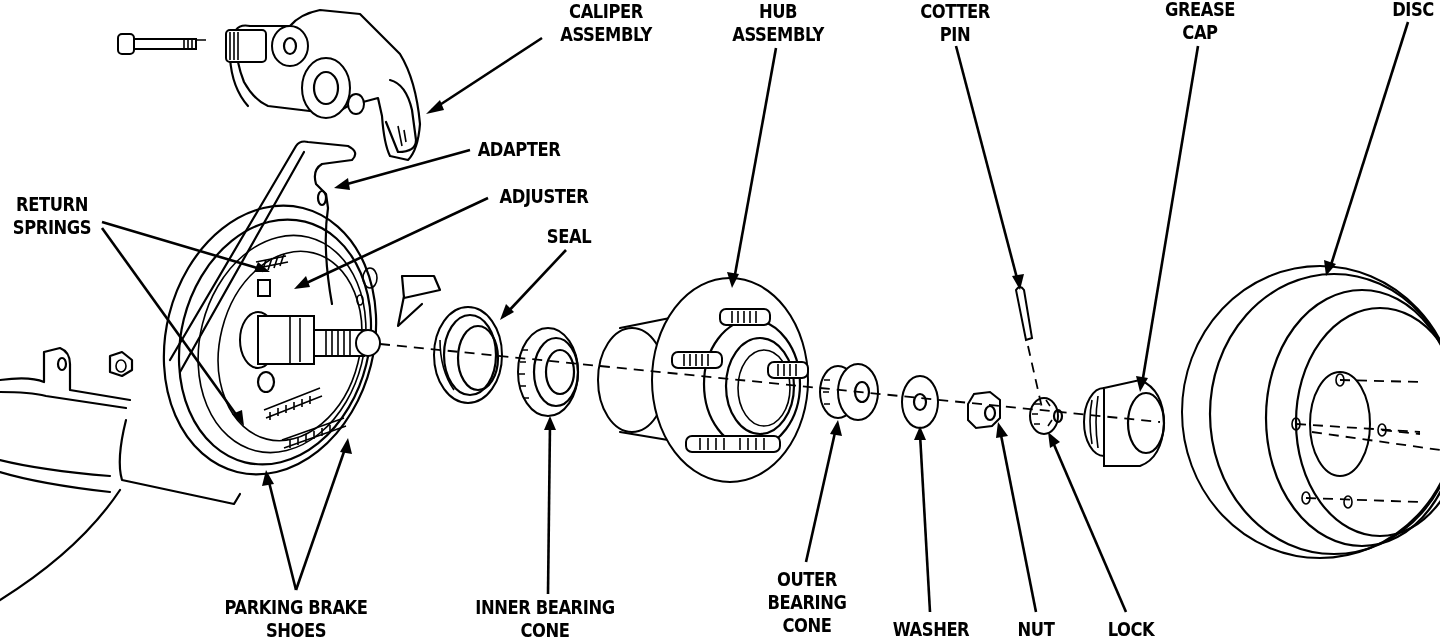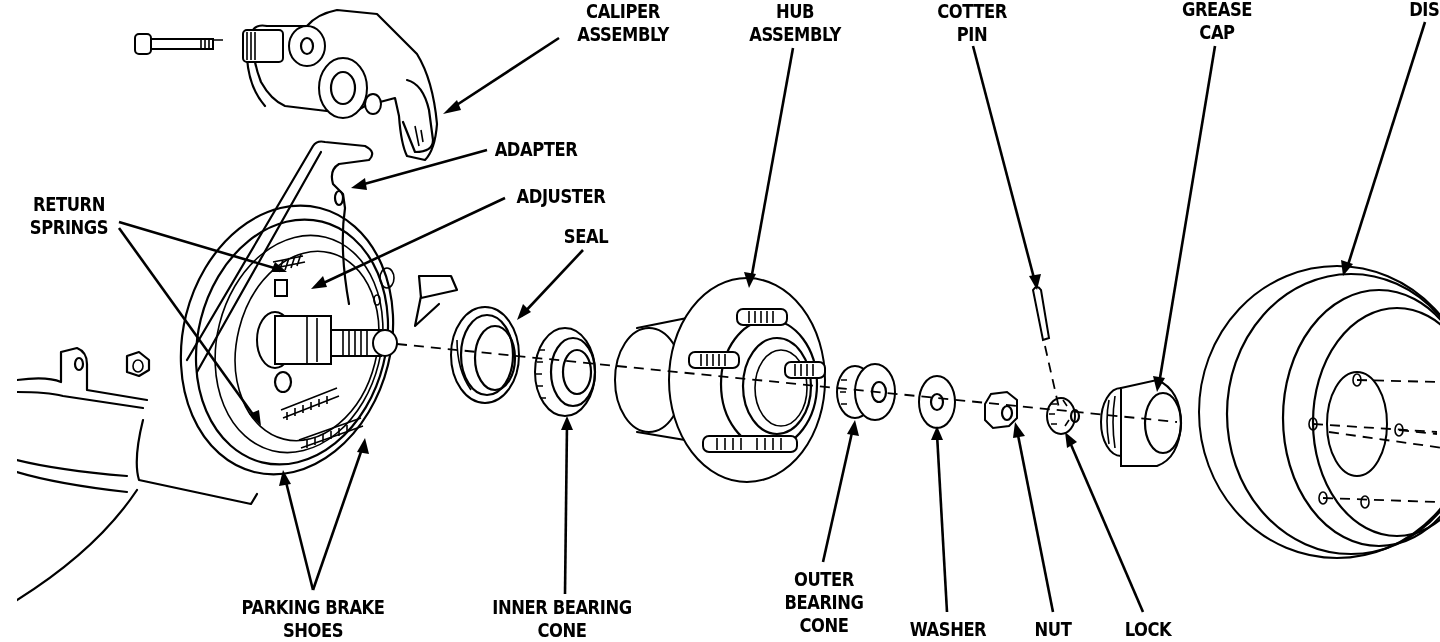--- a/index.html
+++ b/index.html
@@ -1,17 +1,17 @@
 <!DOCTYPE html>
 <html><head>
 <meta charset="utf-8">
 <style>
   html,body{margin:0;padding:0;background:#ffffff;}
   body{width:1440px;height:642px;position:relative;overflow:hidden;font-family:"DejaVu Sans Condensed","DejaVu Sans",sans-serif;}
-  #diagram{position:absolute;left:17px;top:0;width:1227px;height:642px;}
+  #diagram{position:absolute;left:0;top:0;width:1227px;height:642px;}
   .lbl{position:absolute;font-family:"DejaVu Sans",sans-serif;font-weight:bold;font-size:19px;line-height:23px;color:#000;text-align:center;letter-spacing:-0.5px;transform:scaleX(0.86);transform-origin:center top;white-space:nowrap;}
   .lbl span{display:block;}
   svg .ln{stroke:#000;stroke-width:2.2;fill:none;stroke-linecap:round;stroke-linejoin:round;}
   svg .thin{stroke:#000;stroke-width:1.6;fill:none;}
   svg .fillw{fill:#fff;stroke:#000;stroke-width:2;}
   svg .dash{stroke:#000;stroke-width:1.8;stroke-dasharray:10 7;fill:none;}
   svg .lead{stroke:#000;stroke-width:2.6;fill:none;}
   svg .ah{fill:#000;}
 </style>
 </head>

